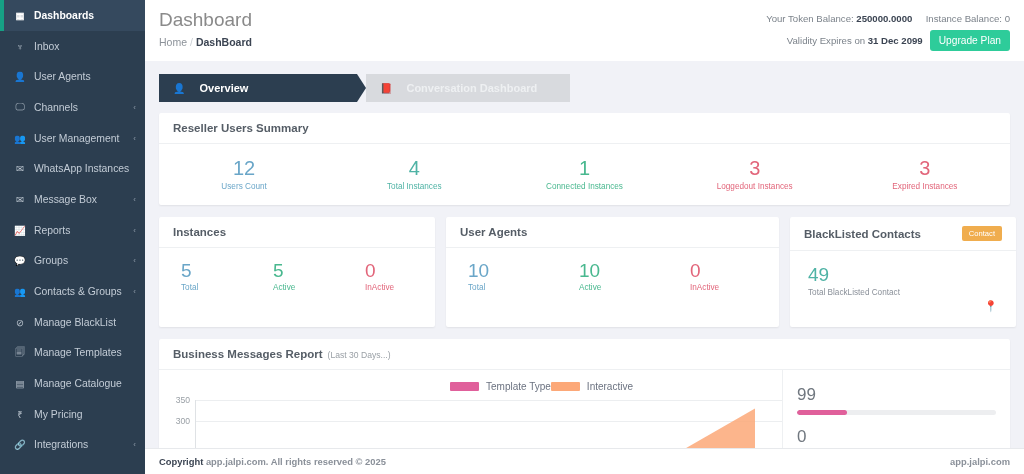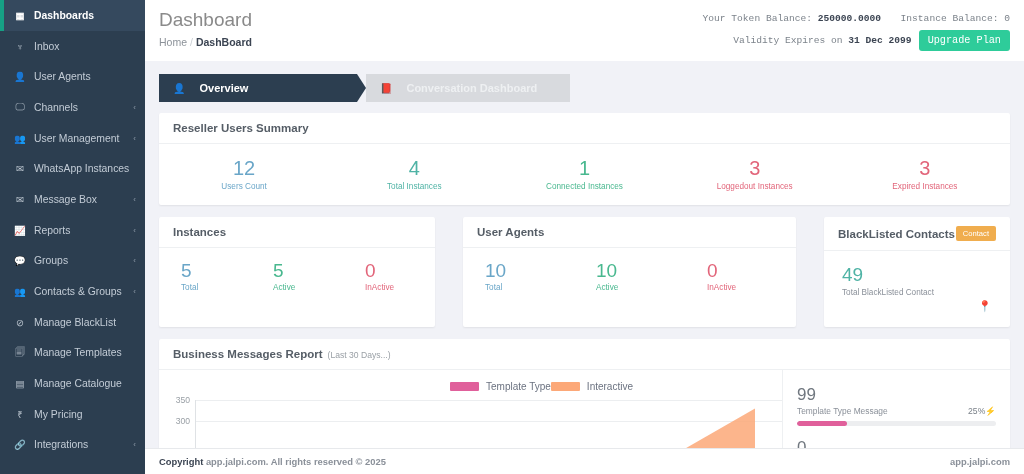--- a/index.html
+++ b/index.html
@@ -48,21 +48,21 @@
     height: 61px; background: #ffffff;
     display: flex; align-items: flex-start; justify-content: space-between;
     padding: 9px 14px 0 14px; position: relative;
   }
   .page-title { font-size: 19px; color: #8a8a8a; font-weight: normal; line-height: 22px; }
   .crumbs { margin-top: 5px; font-size: 10.5px; color: #9aa0a6; }
   .crumbs .home { color: #8c9299; }
   .crumbs .sep { color: #c9ced3; margin: 0 3px; }
   .crumbs .cur { color: #3b4452; font-weight: bold; }
 
-  .balance { text-align: right; padding-top: 4px; font-family: Liberation Mono, monospace; }
+  .balance { text-align: right; padding-top: 4px; }
   .bal-line1 { font-size: 9.6px; color: #7c838b; white-space: nowrap; }
   .bal-line1 b { color: #3b4452; }
   .bal-line1 .gap { display: inline-block; width: 8px; }
   .bal-line2 { display: flex; align-items: center; justify-content: flex-end; gap: 7px; margin-top: 6px; }
   .bal-line2 .txt { font-size: 9.6px; color: #7c838b; white-space: nowrap; }
   .bal-line2 .txt b { color: #3b4452; }
   .btn-upgrade {
     background: #2ecc9a; color: #fff; border: 0;
     font-size: 10.2px; padding: 5px 9px; border-radius: 3px;
     font-family: inherit; cursor: pointer; white-space: nowrap;
@@ -101,21 +101,21 @@
   .stat { flex: 1 1 0; text-align: center; }
   .stat .num { font-size: 20px; font-weight: normal; line-height: 24px; }
   .stat .lbl { font-size: 8.2px; margin-top: 2px; }
 
   .c-blue  { color: #6aa6c8; }
   .c-teal  { color: #4fb3a5; }
   .c-green { color: #49b88f; }
   .c-red   { color: #e2657a; }
   .c-pink  { color: #e2657a; }
 
-  .row3 { display: flex; gap: 28px; margin: 12px 14px 0 14px; }
+  .row3 { display: flex; gap: 11px; margin: 12px 8px 0 14px; }
   .col-inst { flex: 0 0 276px; }
   .col-agents { flex: 0 0 333px; }
   .col-black { flex: 1 1 auto; }
   .mini-row { display: flex; padding: 11px 0 14px 0; }
   .mini { flex: 1 1 0; padding-left: 22px; }
   .mini .num { font-size: 19px; line-height: 23px; }
   .mini .lbl { font-size: 8.2px; margin-top: 1px; }
 
   .badge-contacts {
     background: #f0ad4e; color: #fff; font-size: 7.6px;
@@ -376,24 +376,20 @@
               <div class="yaxis"></div>
               <svg width="560" height="210" viewBox="0 0 560 210" style="position: absolute; left: 0px; top: 0px;">
                 <polygon points="0,150 112,150 224,150 336,150 448,150 560,150 560,210 0,210" fill="#e0609b" fill-opacity="0"></polygon>
                 <polygon points="0,150 112,150 224,150 336,132.85714285714286 448,72.85714285714286 560,8.571428571428575 560,210 0,210" fill="#fca878" fill-opacity="0.85"></polygon>
               </svg>
             </div>
         </div>
         <div class="chart-right" id="report-metrics">
             <div class="mstat">
               <div class="big">99</div>
-              <div class="line">
-                <span class="nm">Template Type Message</span>
-                <span class="pc"><span>25%</span><i>⚡</i></span>
-              </div>
               <div class="bar">
                 <span style="width:25%;background:#e0609b"></span>
               </div>
             </div>
             <div class="mstat">
               <div class="big">0</div>
               <div class="line">
                 <span class="nm">Interactive Message</span>
                 <span class="pc"><span>75%</span><i>⚡</i></span>
               </div>

